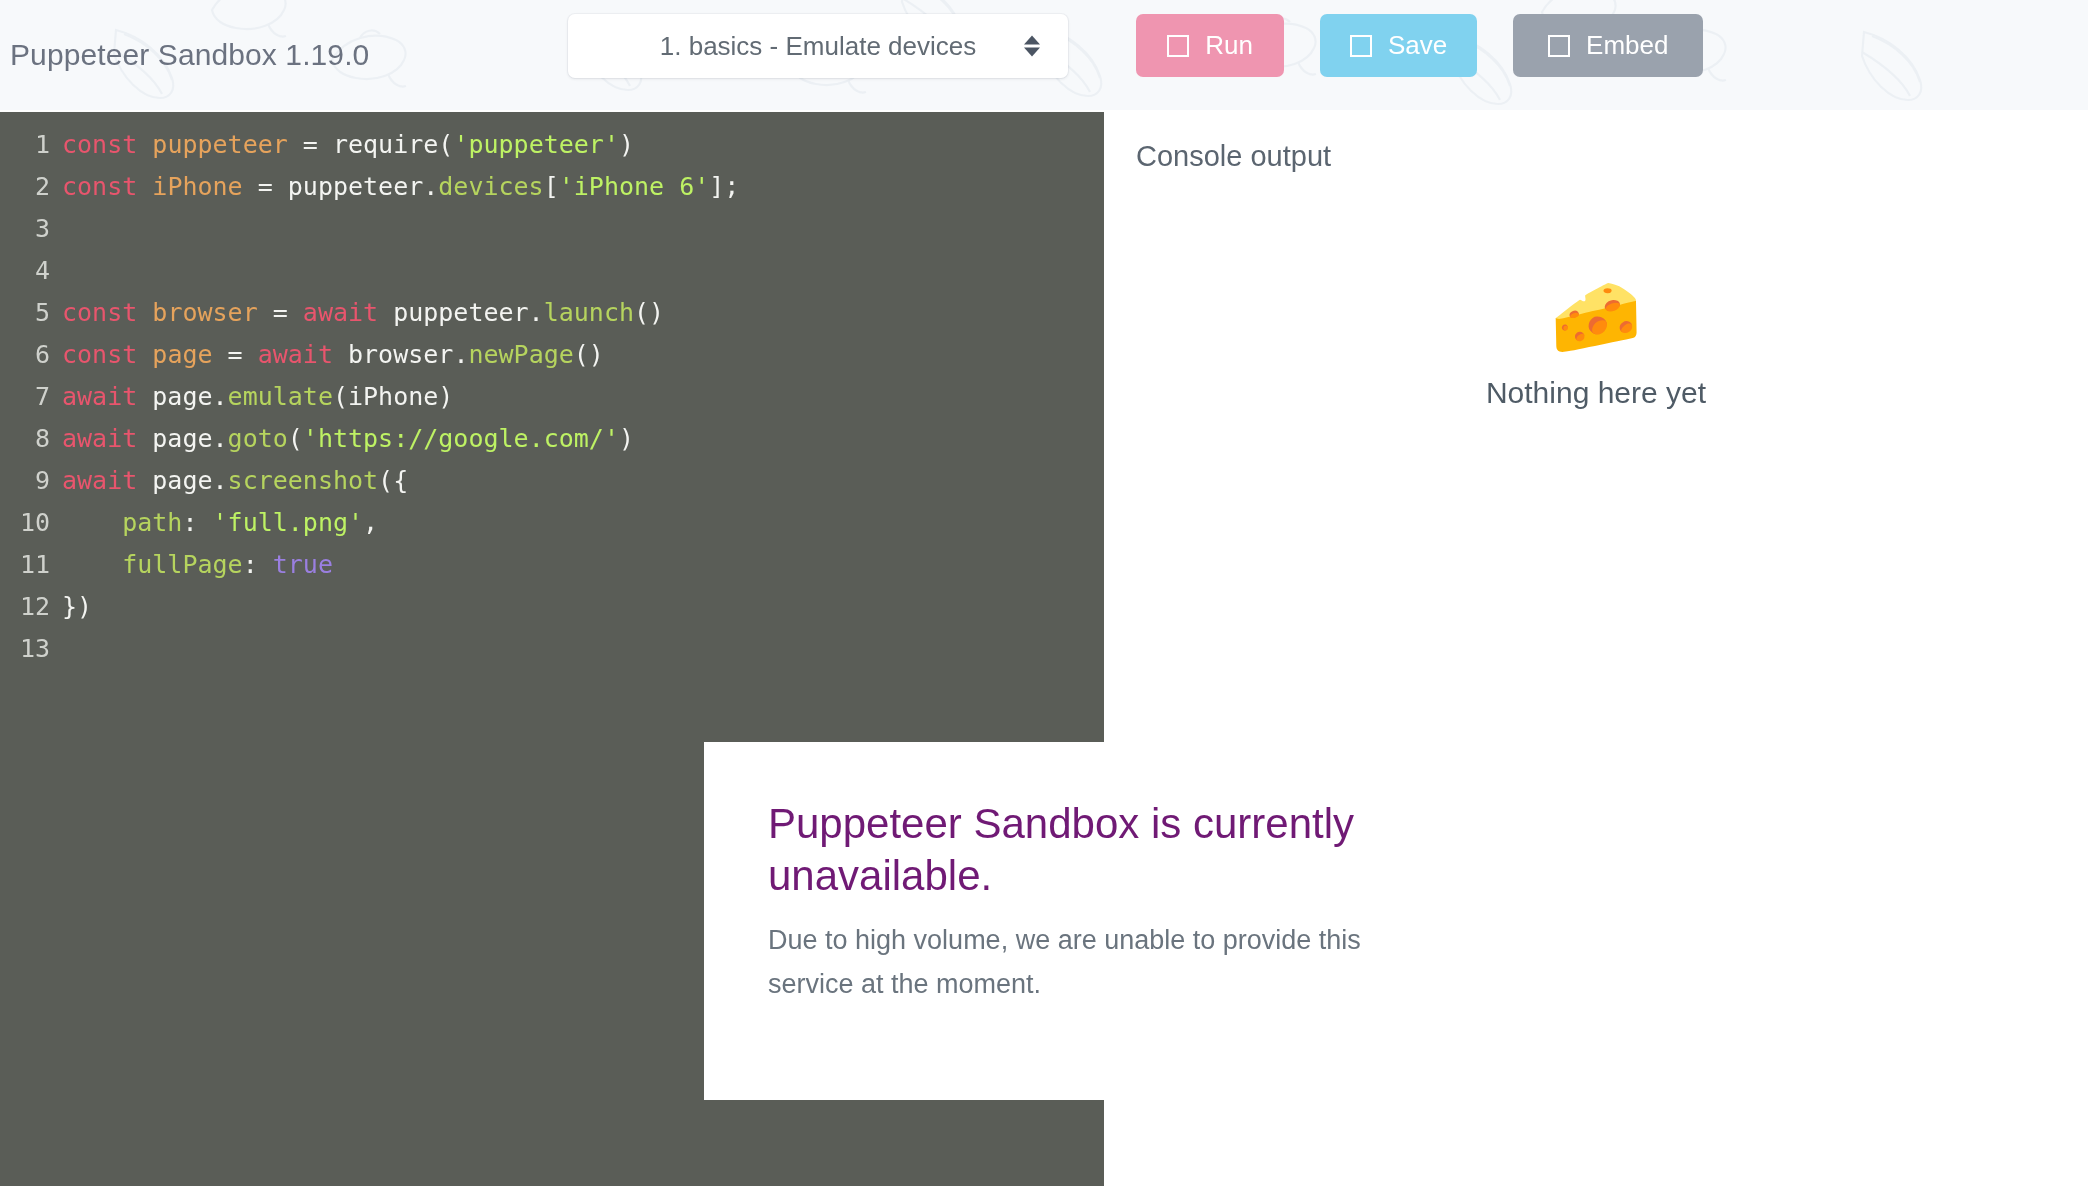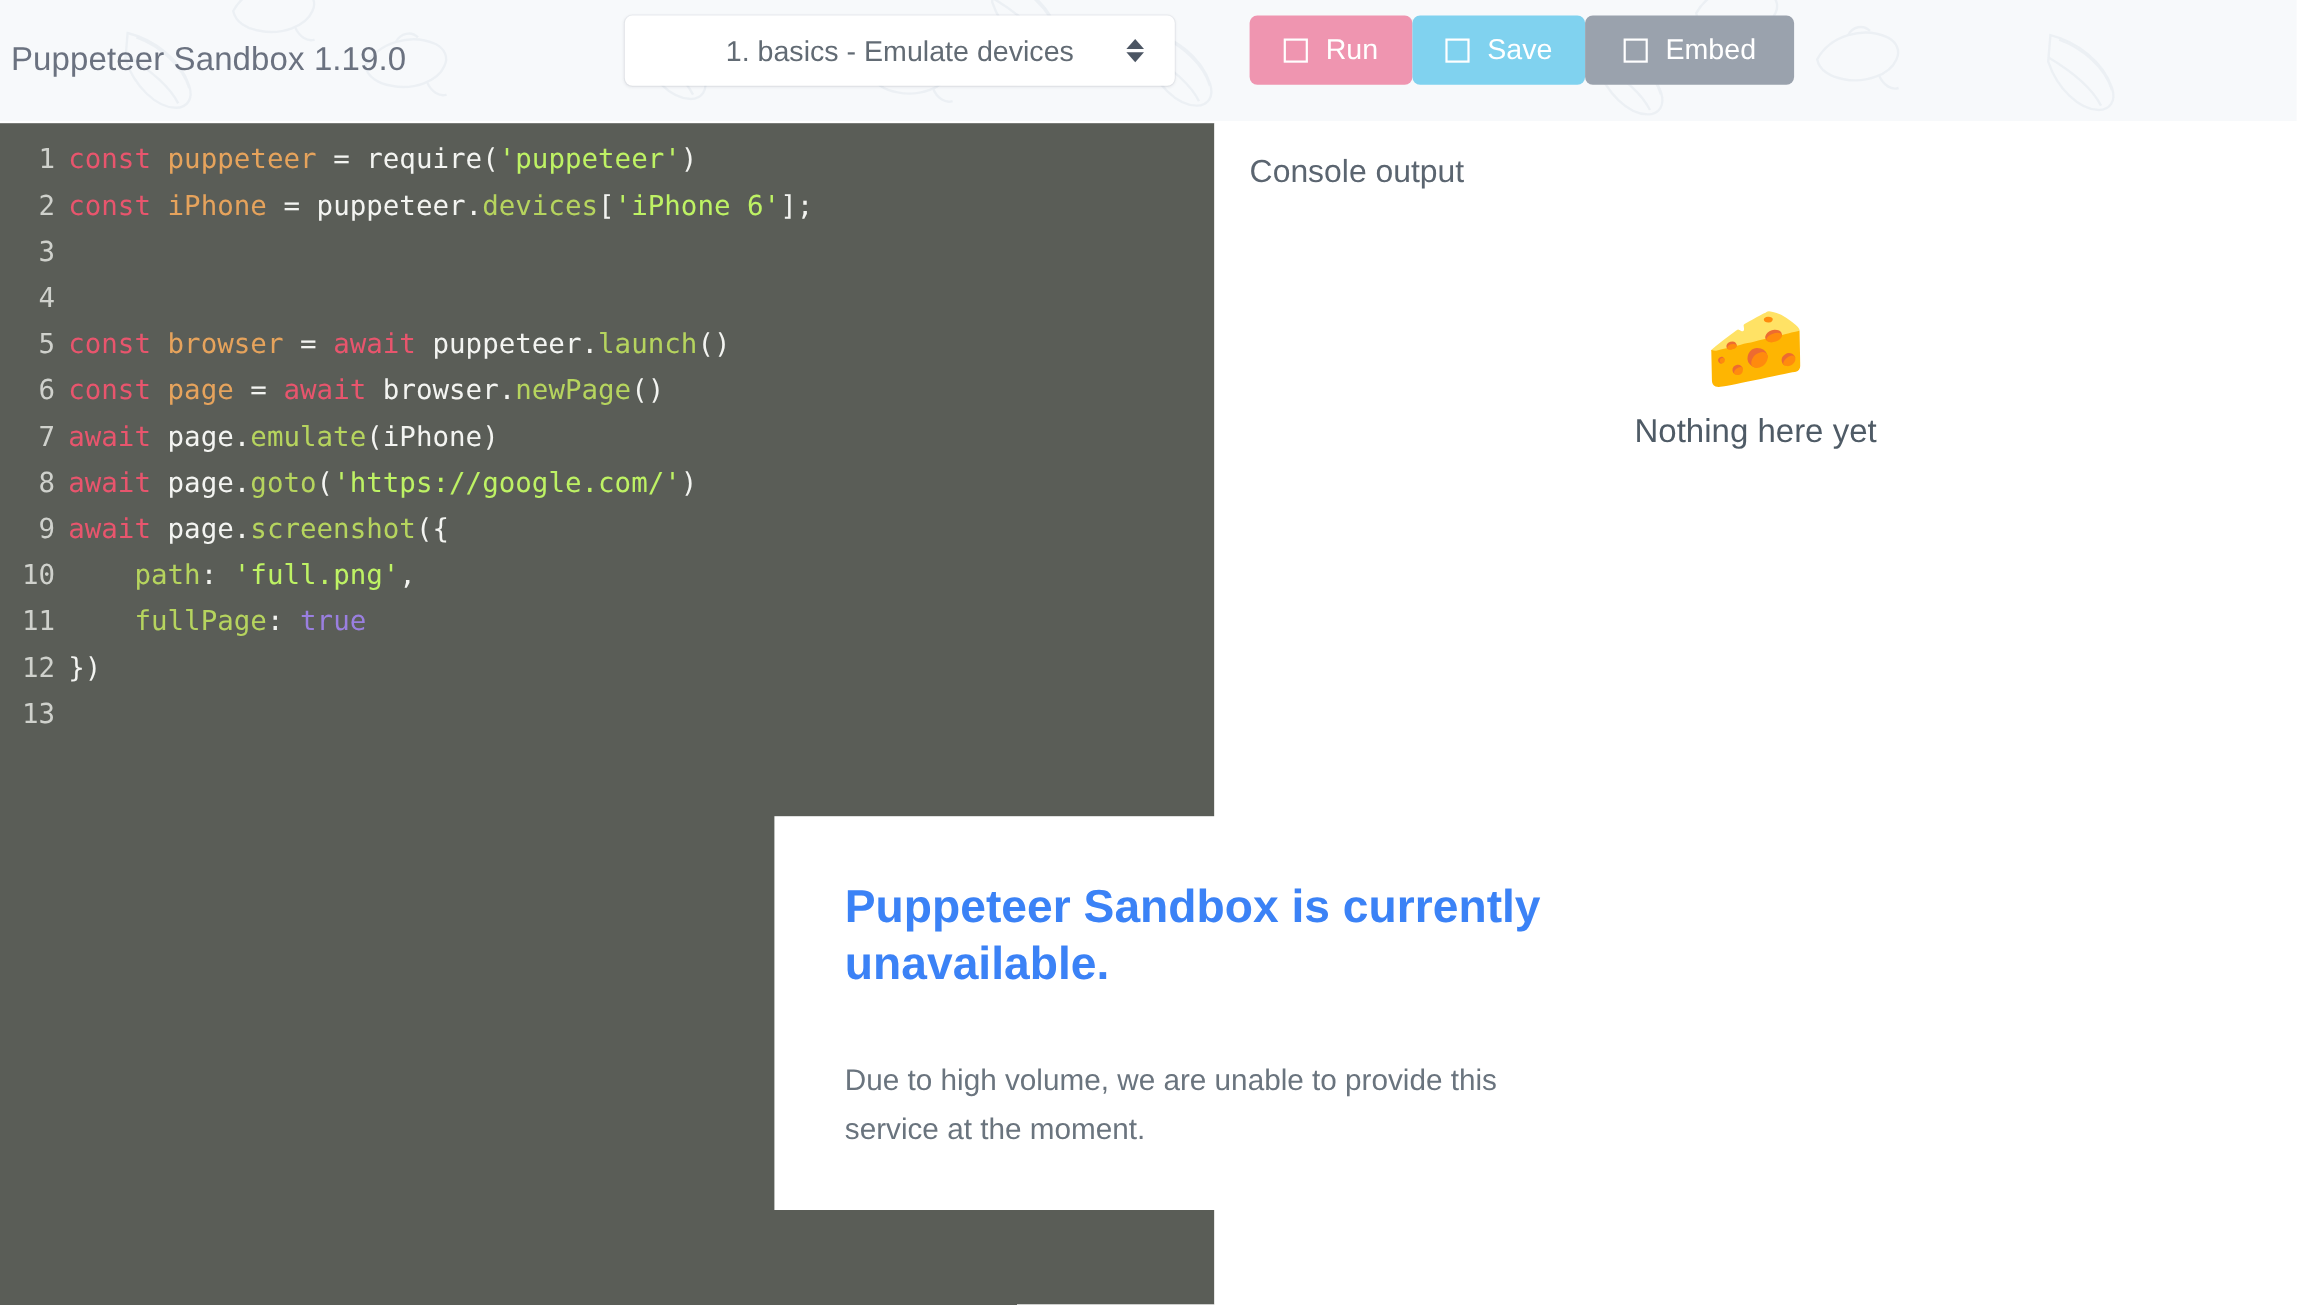--- a/index.html
+++ b/index.html
@@ -94,20 +94,21 @@
     border-right: 8px solid transparent;
   }
   .arrow-up { border-bottom: 9px solid #4b5563; }
   .arrow-down { border-top: 9px solid #4b5563; }
 
   .actions {
     position: absolute;
     left: 1136px;
     top: 14px;
     display: flex;
+    gap: 36px;
   }
   .btn {
     height: 63px;
     border: none;
     border-radius: 7px;
     display: flex;
     align-items: center;
     justify-content: center;
     gap: 16px;
     padding: 0 30px;
@@ -221,24 +222,24 @@
     left: 704px;
     top: 742px;
     width: 1384px;
     height: 358px;
     background: #ffffff;
     padding: 56px 72px 0 64px;
   }
   .unavailable-title {
     font-size: 42px;
     line-height: 52px;
-    color: #3b82f6;
-    font-weight: 700;
+    color: #701a75;
+    font-weight: 400;
     max-width: 680px;
-    margin-bottom: 58px;
+    margin-bottom: 16px;
   }
   .unavailable-body {
     font-size: 27px;
     line-height: 44px;
     color: #6a747e;
     max-width: 640px;
   }
 </style>
 </head>
 <body>

